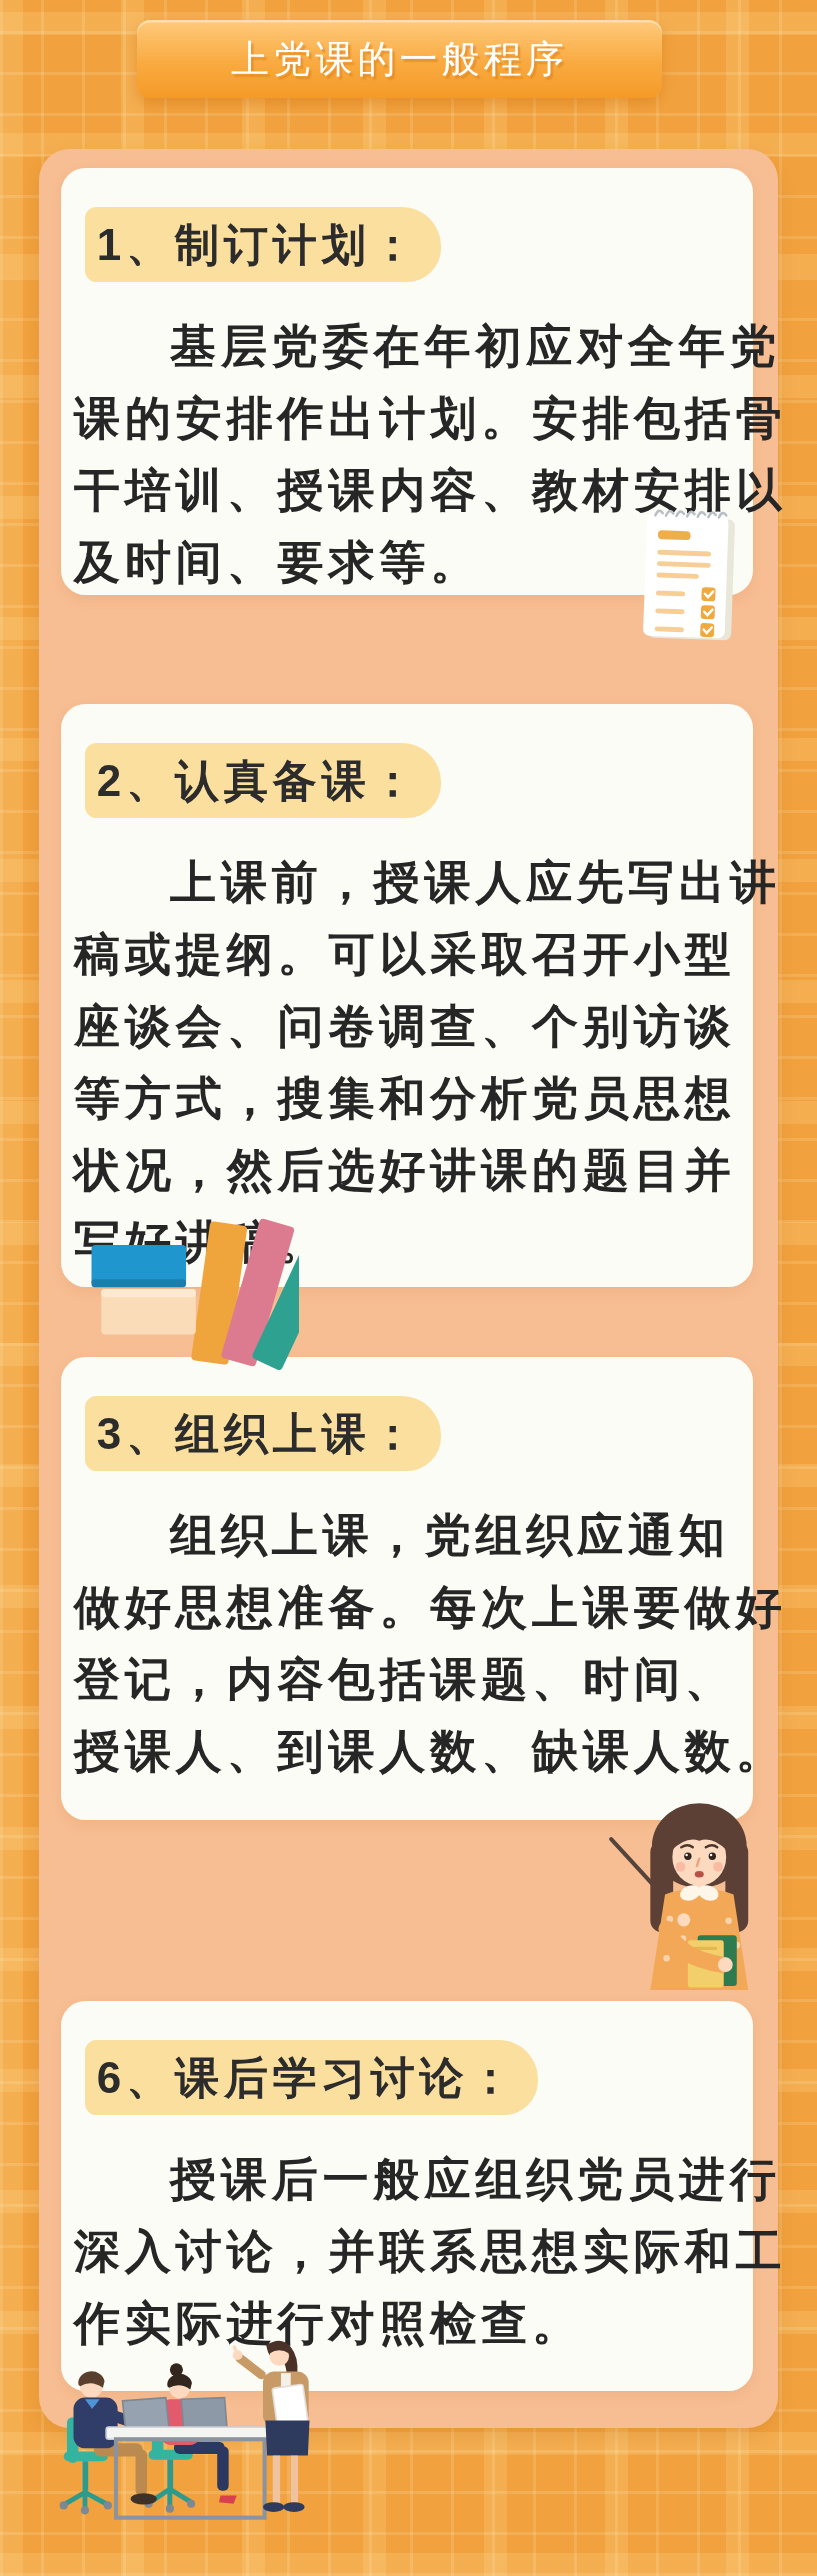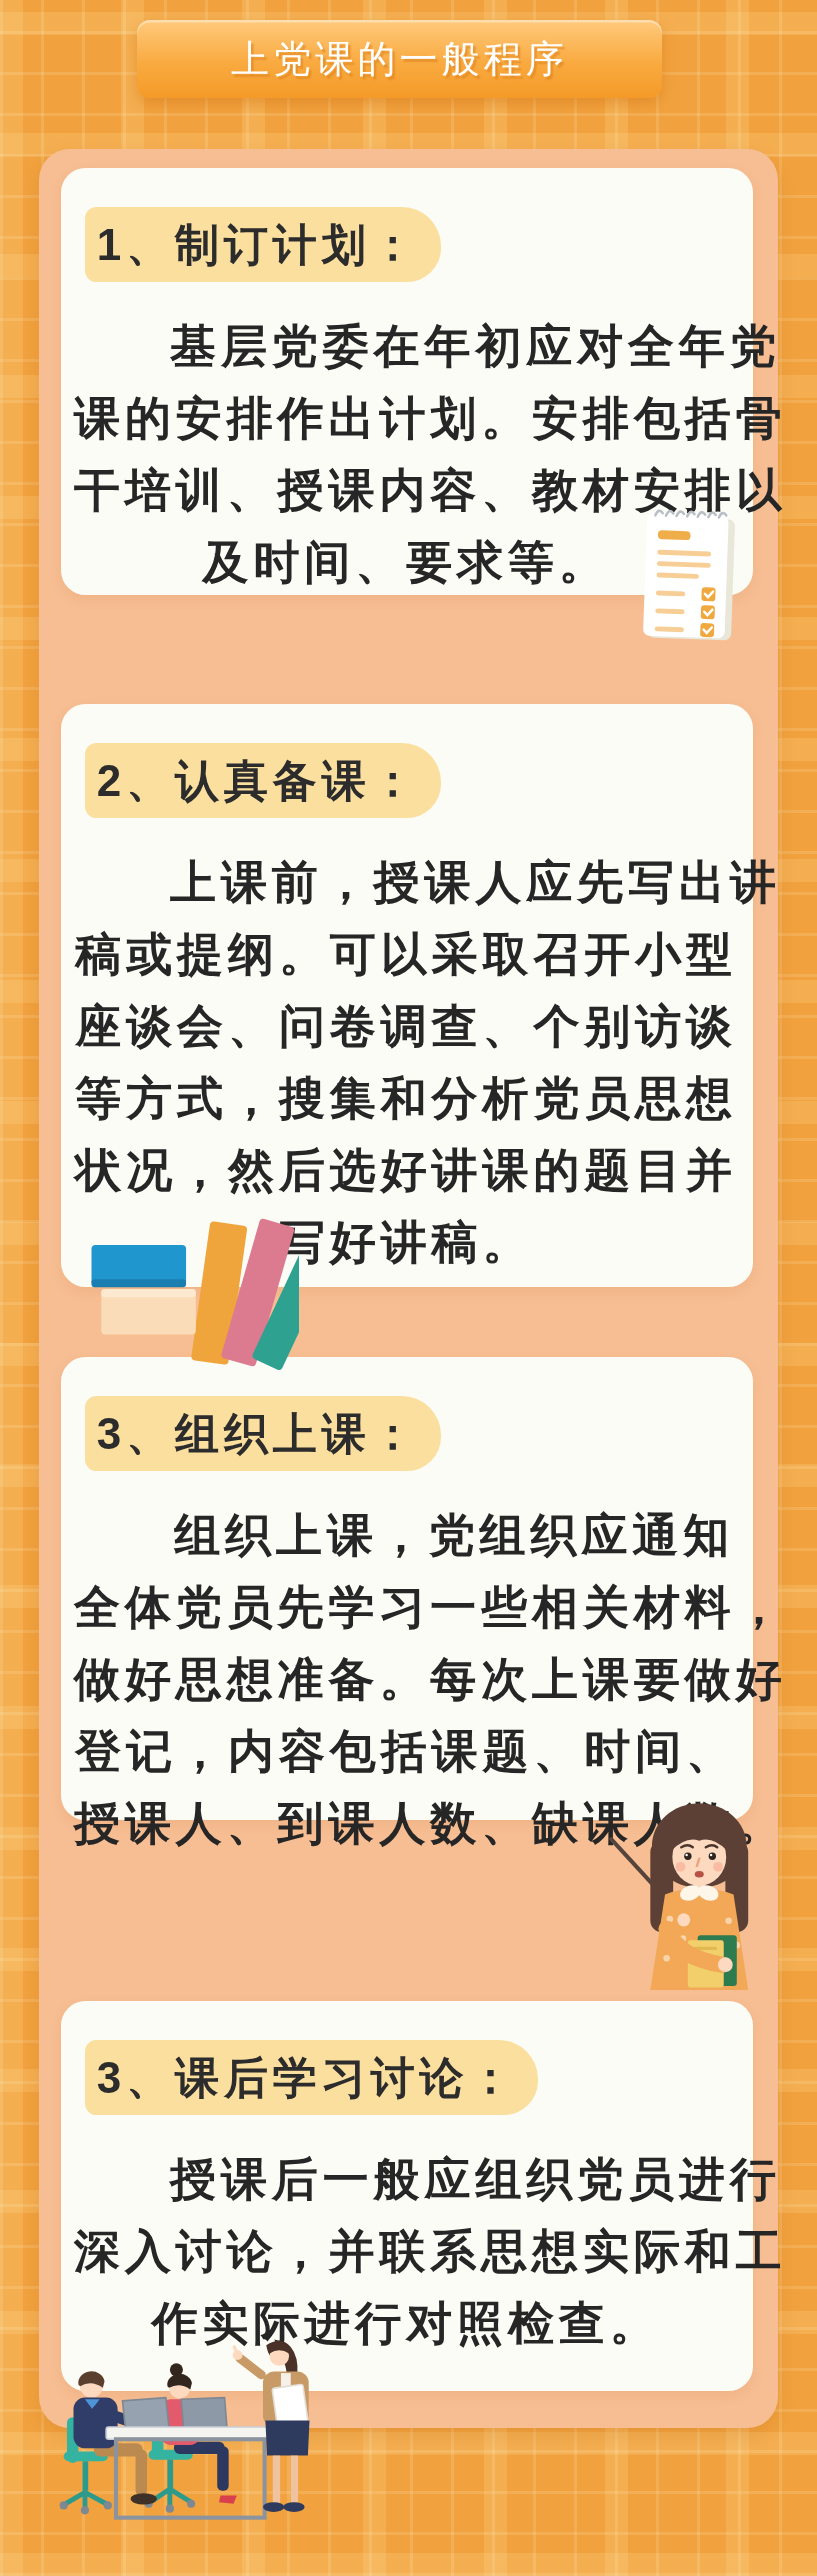--- a/index.html
+++ b/index.html
@@ -41,21 +41,21 @@
     display:inline-block; background:#FBDF9F;
     border-radius:11.4px 39px 34px 11.4px; padding:8.2px 21px 8.2px 11.4px; margin-left:11.4px;
   }
   .heading-pill .h{
     font-size:44px; font-weight:bold; color:#2C2C2C; letter-spacing:4.9px;
     line-height:59px; white-space:nowrap;margin-top:40px;
   }
   .body{margin-top:28px;}
   .line{
     font-size:46px; font-weight:bold; color:#262626; letter-spacing:4.9px;
-    line-height:72px; white-space:nowrap;text-align:center;
+    line-height:72px; white-space:nowrap;
   }
   .line.indent{text-indent:96px;}
   .illus{position:absolute; z-index:6;}
   #illus-notepad{left:637px; top:505px; width:106px; height:139px; transform:rotate(2deg);}
   #illus-books{left:78px; top:1214px; width:221px; height:163px;}
   #illus-teacher{left:601px; top:1782px; width:168px; height:208px;}
   #illus-meeting{left:16.3px; top:2329px; width:311px; height:245px;}
 </style>
 </head>
 <body>
@@ -93,30 +93,29 @@
       <div class="line">写好讲稿。</div>
     </div>
   </section>
 
   <section class="card" id="card3">
     <div class="heading-pill">
       <span class="h">3、组织上课：</span>
     </div>
     <div class="body">
       <div class="line indent">组织上课，党组织应通知</div>
-      <div class="line">全体党员先学习一些相关材料，</div>
       <div class="line">做好思想准备。每次上课要做好</div>
       <div class="line">登记，内容包括课题、时间、</div>
       <div class="line">授课人、到课人数、缺课人数。</div>
     </div>
   </section>
 
   <section class="card" id="card4">
     <div class="heading-pill">
-      <span class="h">3、课后学习讨论：</span>
+      <span class="h">6、课后学习讨论：</span>
     </div>
     <div class="body">
       <div class="line indent">授课后一般应组织党员进行</div>
       <div class="line">深入讨论，并联系思想实际和工</div>
       <div class="line">作实际进行对照检查。</div>
     </div>
   </section>
 
   <svg class="illus" id="illus-notepad" viewBox="0 0 130 170" xmlns="http://www.w3.org/2000/svg">
     <rect x="16" y="16" width="102" height="148" rx="8" fill="#E9E6DA"></rect>

